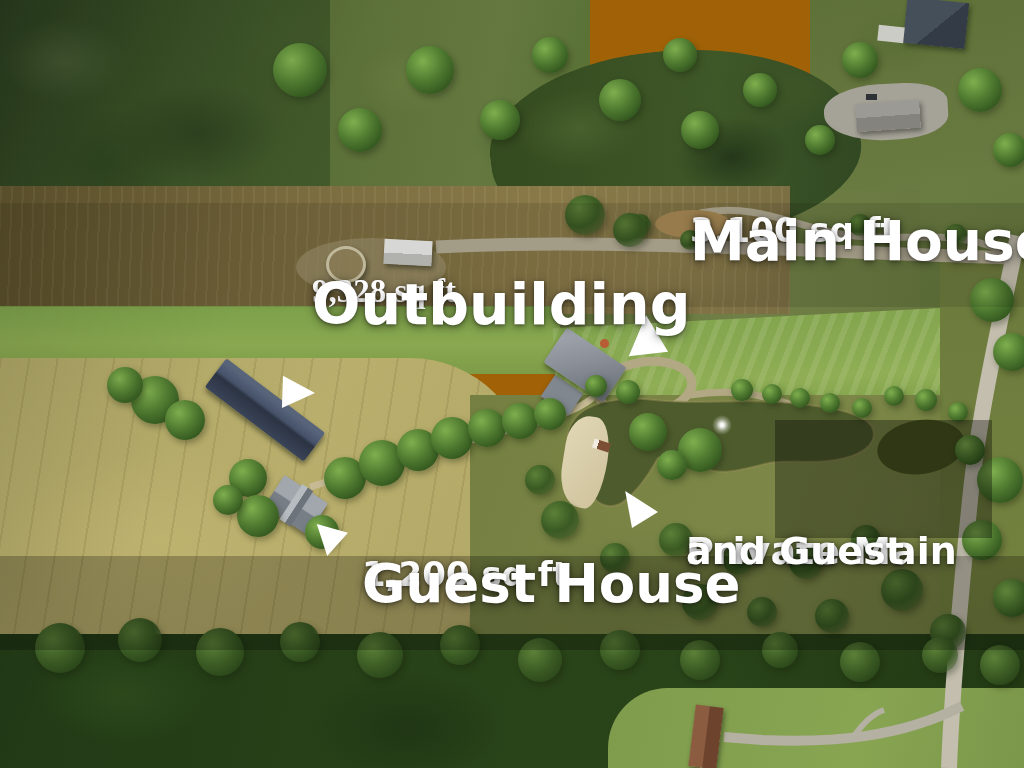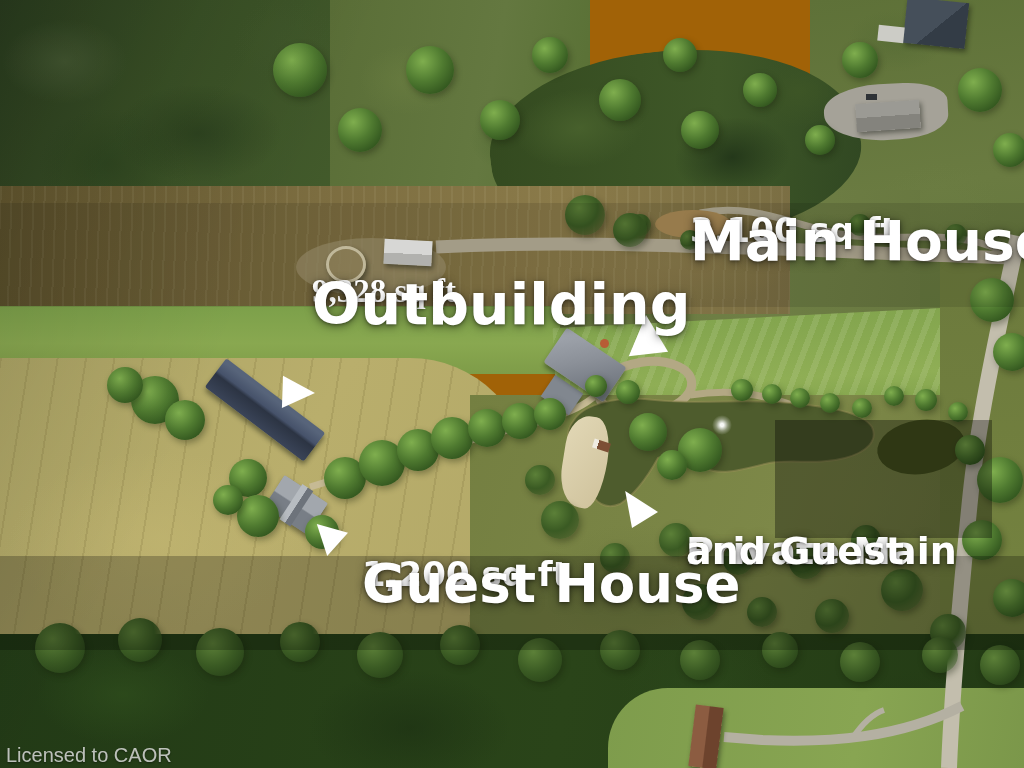--- a/index.html
+++ b/index.html
@@ -287,14 +287,13 @@
   </div>
   <div class="label lbl-guest">
     <span class="area">1,200 sq ft</span>
     <span class="name">Guest House</span>
   </div>
   <div class="label lbl-beach">
     <span class="area">Private Main</span>
     <span class="area">and Guest</span>
   </div>
 
-  <div class="watermark">Licensed to CAOR</div>
 </div>
 
 </body></html>

